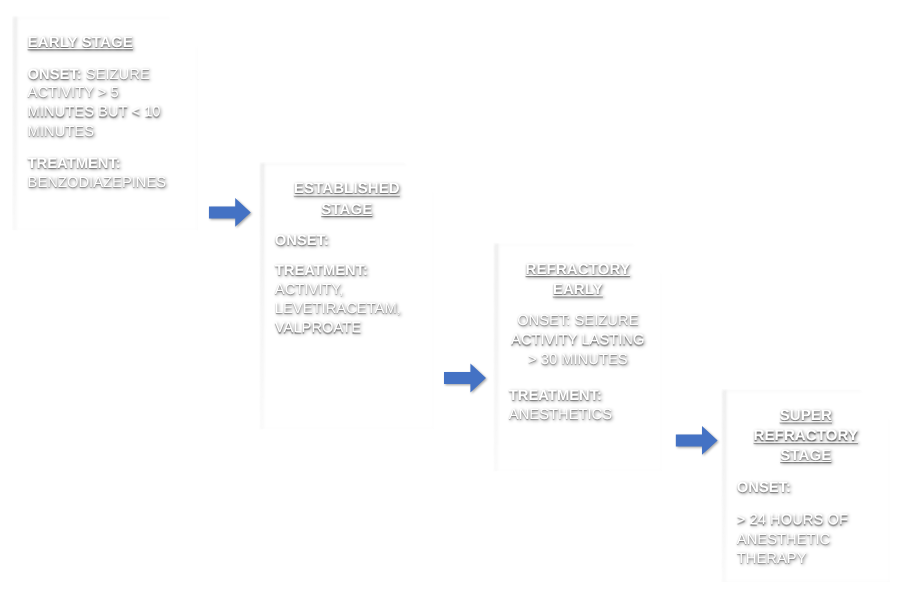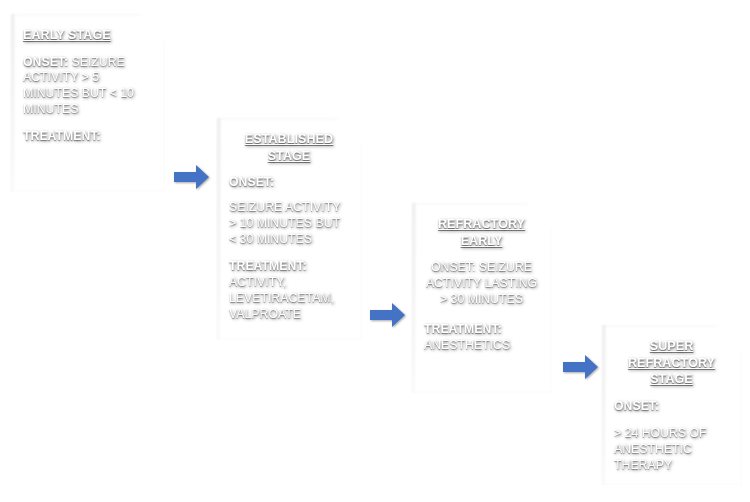--- a/index.html
+++ b/index.html
@@ -86,35 +86,34 @@
 </head>
 <body>
 
 <div id="canvas">
 
   <div class="stage-card" style="left:10px; top:13px; width:155px; height:179px;">
     <div class="stage-title left">EARLY STAGE</div>
 
     <div class="block"><span class="lbl">ONSET:</span><span> SEIZURE ACTIVITY &gt; 5 MINUTES BUT &lt; 10 MINUTES</span></div>
 
-    <div class="block"><span class="lbl">TREATMENT:</span><br></div>
+    <div class="block"><span class="lbl">TREATMENT:</span><br><span>BENZODIAZEPINES</span></div>
   </div>
 
   <div class="arrow" style="left:174px; top:164px; width:36px; height:26px;">
     <svg width="36" height="26" viewBox="0 0 36 26" aria-hidden="true">
       <polygon points="0,8 22,8 22,1 35,13 22,25 22,18 0,18" fill="#4472C4"></polygon>
     </svg>
   </div>
 
-  <div class="stage-card" style="left:216px; top:117px; width:146px; height:223px;">
+  <div class="stage-card" style="left:216px; top:135px; width:146px; height:223px;">
     <div class="stage-title center">ESTABLISHED STAGE</div>
 
     <div class="block" style="margin-bottom:9px;"><span class="lbl">ONSET:</span></div>
 
-    <div class="block">SEIZURE ACTIVITY &gt; 10 MINUTES BUT &lt; 30 MINUTES</div>
 
     <div class="block"><span class="lbl">TREATMENT:</span><br><span>ACTIVITY, LEVETIRACETAM, VALPROATE</span></div>
   </div>
 
   <div class="arrow" style="left:370px; top:302px; width:36px; height:26px;">
     <svg width="36" height="26" viewBox="0 0 36 26" aria-hidden="true">
       <polygon points="0,8 22,8 22,1 35,13 22,25 22,18 0,18" fill="#4472C4"></polygon>
     </svg>
   </div>
 

